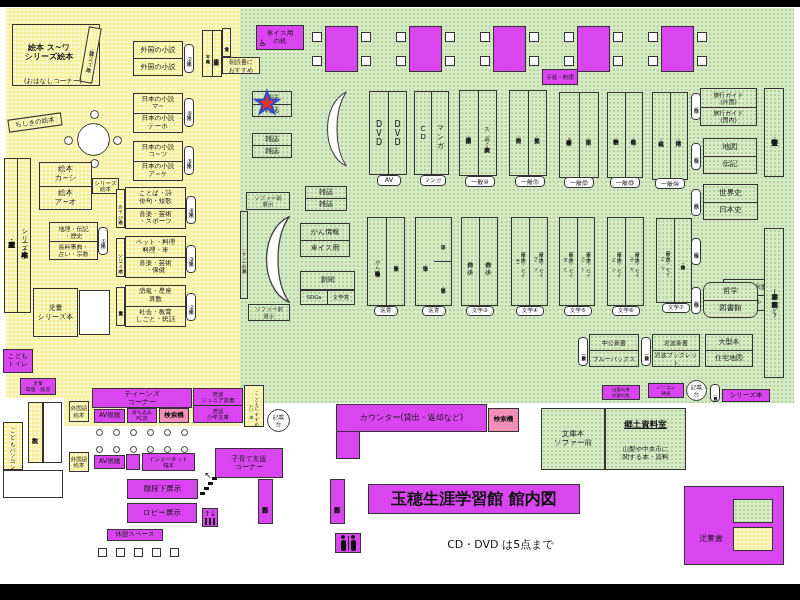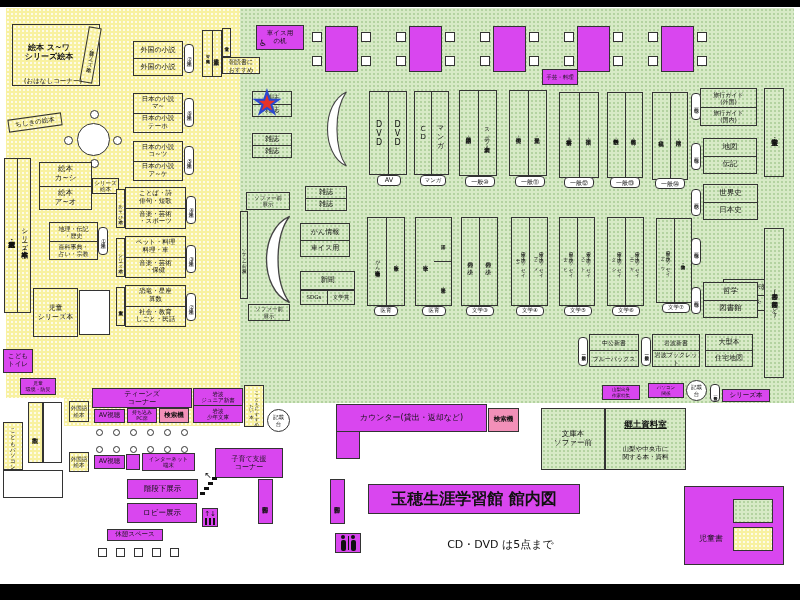--- a/index.html
+++ b/index.html
@@ -489,21 +489,21 @@
       </div>
     </div>
     <div class="it pill v" style="left: 691px; top: 189px; width: 10px; height: 27px; font-size: 5px;">一般⑰</div>
     <div class="it bx f-g" style="left: 723px; top: 232px; width: 55px; height: 32px; font-size: 7px; margin-top: 47px;">
       <div class="rows">
         <div class="row">人生・宗教</div>
         <div class="row">心理学</div>
       </div>
     </div>
     <div class="it pill v" style="left: 691px; top: 238px; width: 10px; height: 27px; font-size: 5px;">一般⑱</div>
-    <div class="it bx f-g" style="left: 703px; top: 282px; width: 55px; height: 36px; font-size: 7.5px;">
+    <div class="it bx f-g" style="left: 703px; top: 282px; width: 55px; height: 36px; font-size: 7.5px; border-radius: 8px;">
       <div class="rows">
         <div class="row">哲学</div>
         <div class="row">図書館</div>
       </div>
     </div>
     <div class="it pill v" style="left: 691px; top: 287px; width: 10px; height: 27px; font-size: 5px;">一般⑲</div>
     <div class="it bx f-g v" style="left: 764px; top: 88px; width: 20px; height: 89px; font-size: 7px;">文学全集・叢書</div>
     <div class="it bx f-g v" style="left: 764px; top: 228px; width: 20px; height: 150px; font-size: 6.5px;">参考図書(図鑑・辞書など)</div>
     <div class="it bx f-g" style="left: 367px; top: 217px; width: 38px; height: 89px;">
       <div class="cols">

